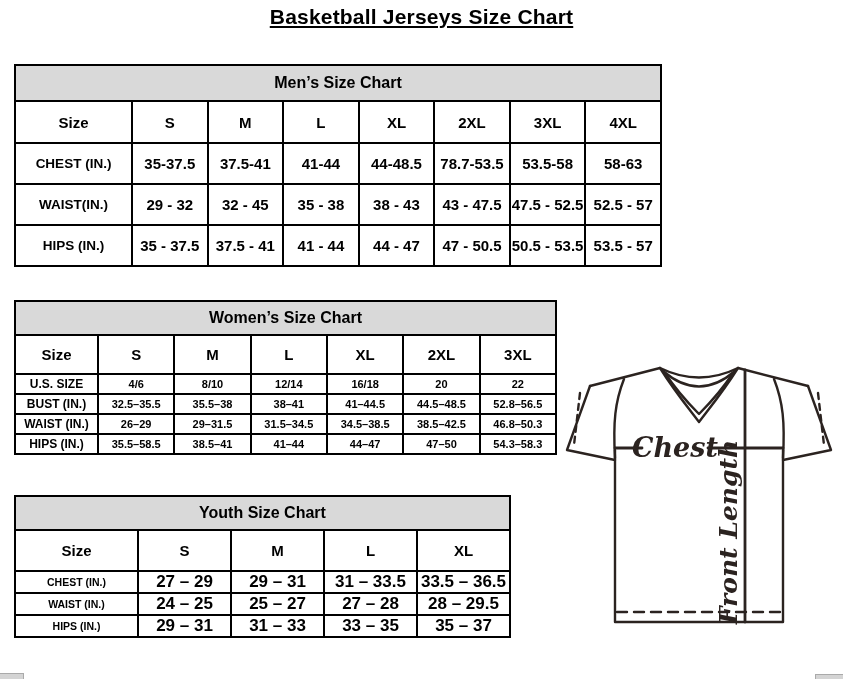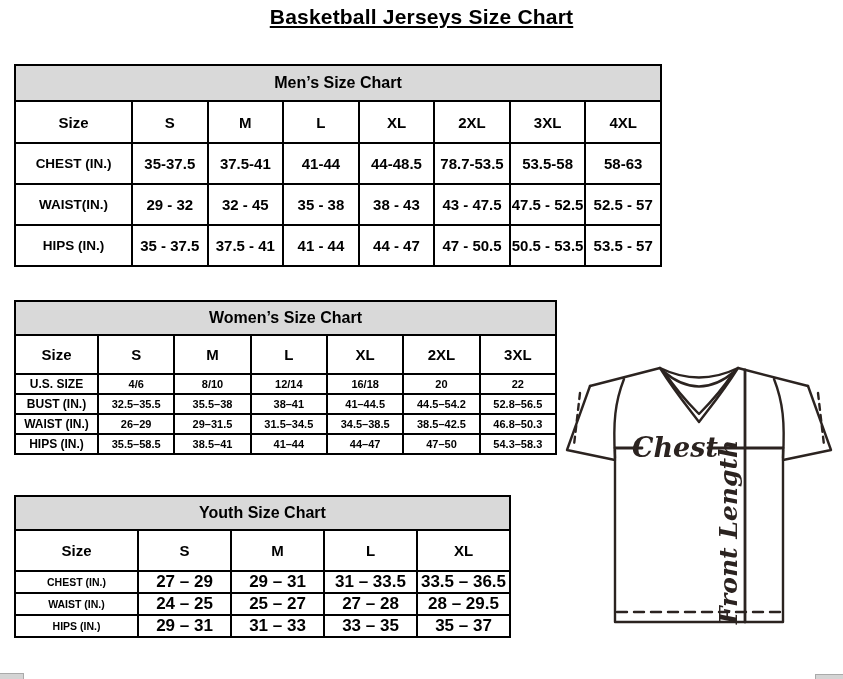--- a/index.html
+++ b/index.html
@@ -142,21 +142,21 @@
         <td>16/18</td>
         <td>20</td>
         <td>22</td>
       </tr>
       <tr>
         <th class="rowlabel">BUST (IN.)</th>
         <td>32.5–35.5</td>
         <td>35.5–38</td>
         <td>38–41</td>
         <td>41–44.5</td>
-        <td>44.5–54.2</td>
+        <td>44.5–48.5</td>
         <td>52.8–56.5</td>
       </tr>
       <tr>
         <th class="rowlabel">WAIST (IN.)</th>
         <td>26–29</td>
         <td>29–31.5</td>
         <td>31.5–34.5</td>
         <td>34.5–38.5</td>
         <td>38.5–42.5</td>
         <td>46.8–50.3</td>

